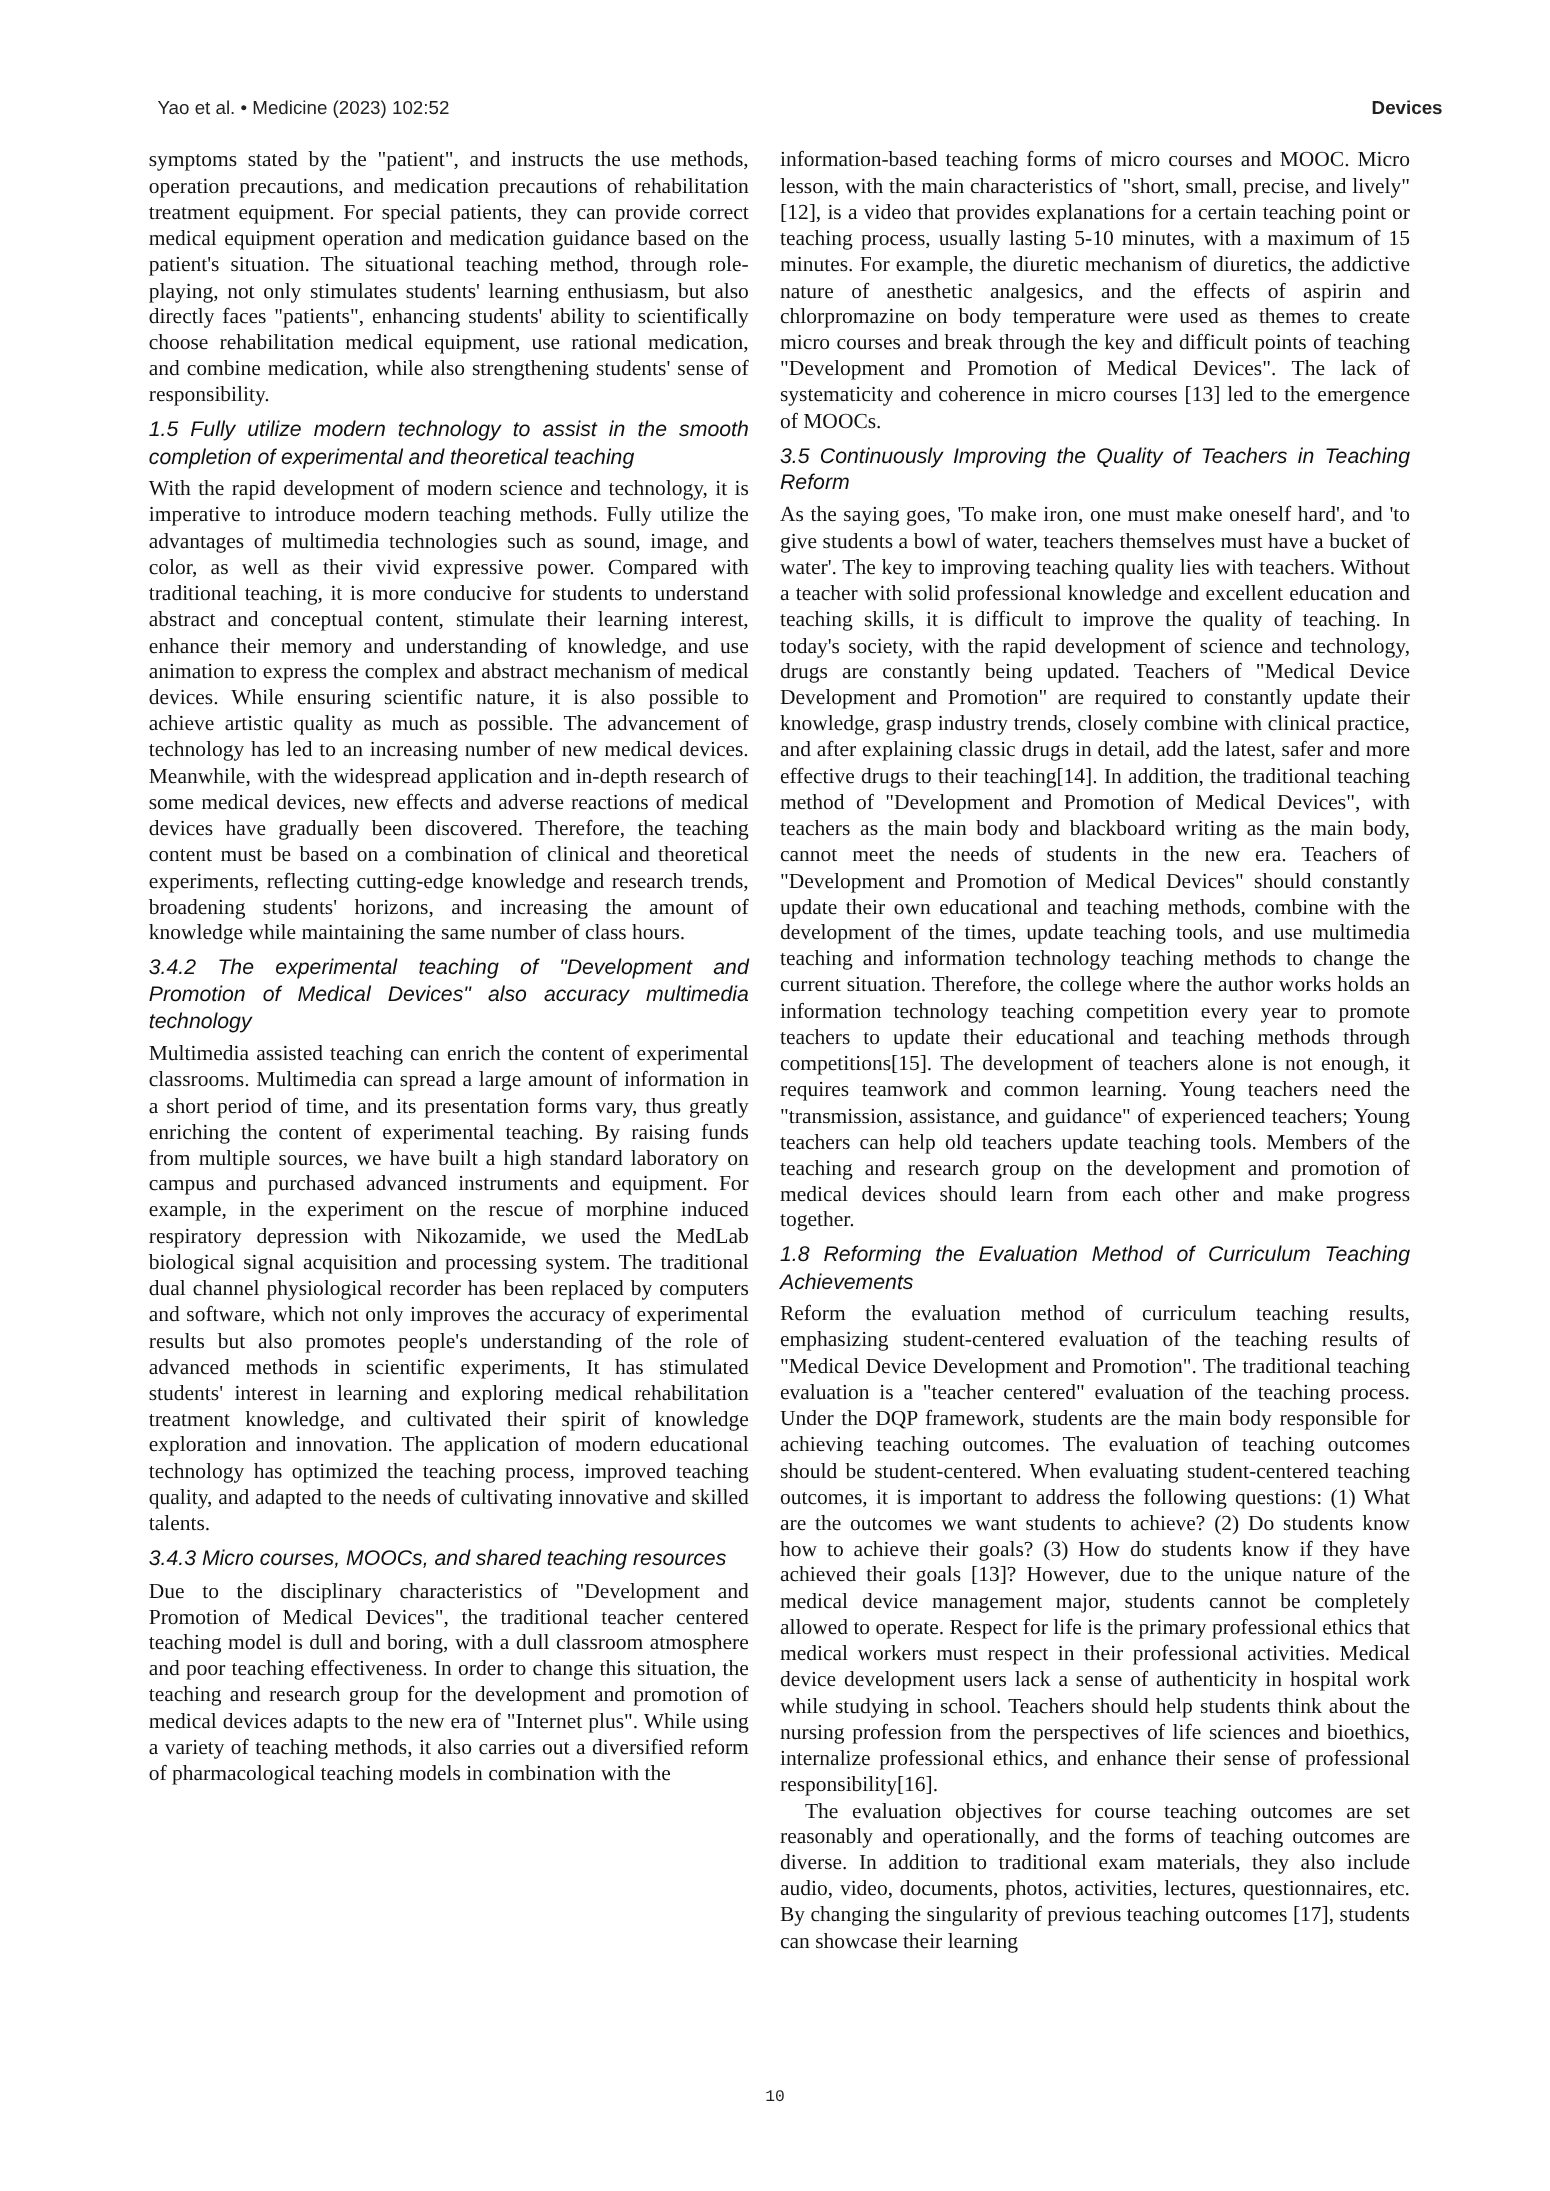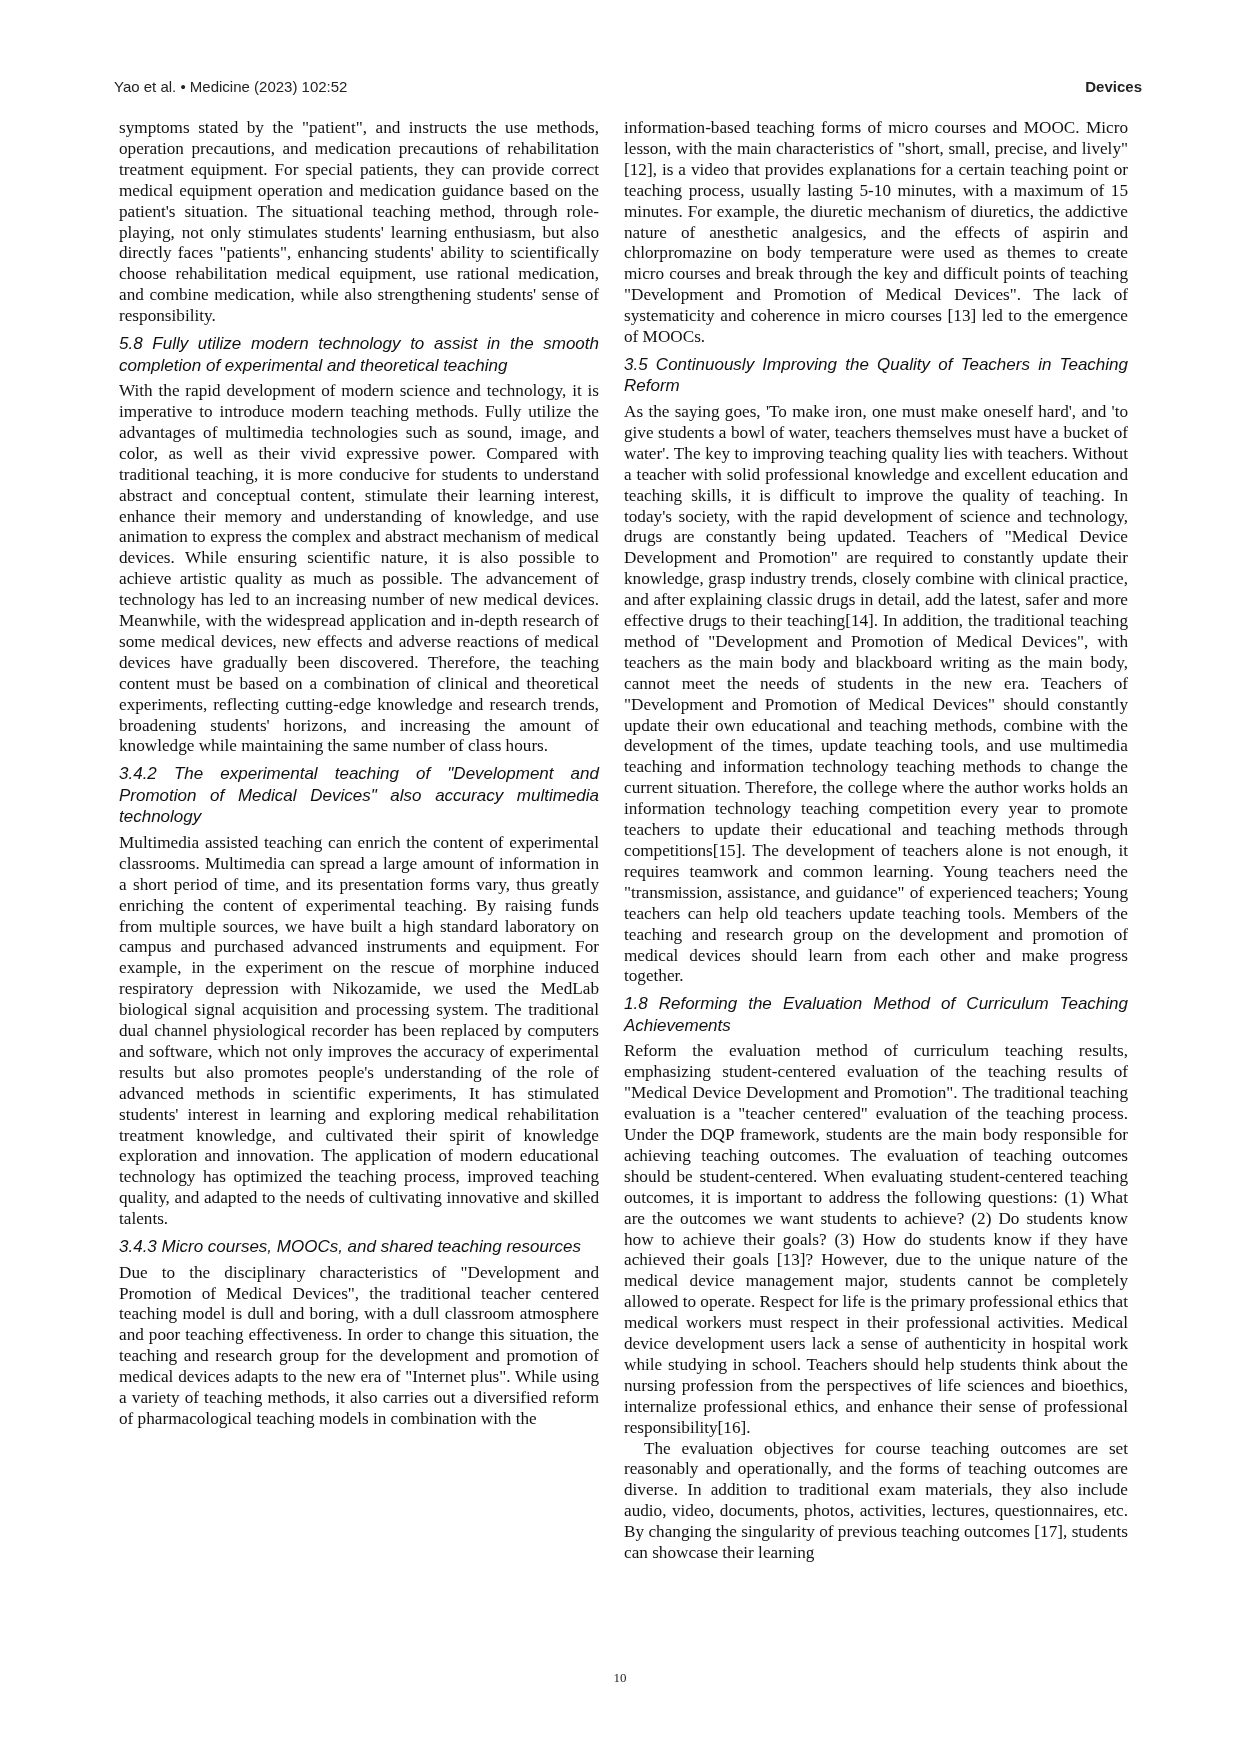--- a/index.html
+++ b/index.html
@@ -1,51 +1,51 @@
 <!DOCTYPE html>
 <html><head>
 <meta charset="utf-8">
 <style>
   html, body { margin: 0; padding: 0; background: #ffffff; }
   body { width: 1240px; height: 1753px; position: relative; overflow: hidden; color: #111; }
   .running-head {
-    position: absolute; left: 114px; top: 78px; width: 1028px;
+    position: absolute; left: 126px; top: 78px; width: 1028px;
     display: flex; justify-content: space-between; align-items: baseline;
     font-family: "Liberation Sans", sans-serif; font-size: 15px; color: #222;
   }
   .running-head .journal { font-weight: bold; }
   .col {
     position: absolute; top: 118px; width: 480px;
     font-family: "Liberation Serif", serif; font-size: 17.2px; line-height: 20.9px;
     text-align: justify; hyphens: none;
   }
   .col.left { left: 119px; }
   .col.right { left: 624px; width: 504px; }
   .col p { margin: 0; }
   .col p.indent { text-indent: 20px; }
   .col h3 {
     font-family: "Liberation Sans", sans-serif; font-style: italic; font-weight: normal;
     font-size: 17px; line-height: 21.5px; margin: 6px 0 5px 0; text-align: justify;
   }
   .page-number {
     position: absolute; top: 1670px; left: 0; width: 1240px; text-align: center;
-    font-family: Liberation Serif, serif; font-size: 13px; color: #222;
+    font-family: Liberation Mono, monospace; font-size: 13px; color: #222;
   }
 </style>
 </head>
 <body>
 
 <div class="running-head">
   <span>Yao et al. • Medicine (2023) 102:52</span>
   <span class="journal">Devices</span>
 </div>
 
 <div class="col left">
   <p>symptoms stated by the "patient", and instructs the use methods, operation precautions, and medication precautions of rehabilitation treatment equipment. For special patients, they can provide correct medical equipment operation and medication guidance based on the patient's situation. The situational teaching method, through role-playing, not only stimulates students' learning enthusiasm, but also directly faces "patients", enhancing students' ability to scientifically choose rehabilitation medical equipment, use rational medication, and combine medication, while also strengthening students' sense of responsibility.</p>
-  <h3>5.8 Fully utilize modern technology to assist in the smooth completion of experimental and theoretical teaching</h3>
+  <h3>1.5 Fully utilize modern technology to assist in the smooth completion of experimental and theoretical teaching</h3>
   <p>With the rapid development of modern science and technology, it is imperative to introduce modern teaching methods. Fully utilize the advantages of multimedia technologies such as sound, image, and color, as well as their vivid expressive power. Compared with traditional teaching, it is more conducive for students to understand abstract and conceptual content, stimulate their learning interest, enhance their memory and understanding of knowledge, and use animation to express the complex and abstract mechanism of medical devices. While ensuring scientific nature, it is also possible to achieve artistic quality as much as possible. The advancement of technology has led to an increasing number of new medical devices. Meanwhile, with the widespread application and in-depth research of some medical devices, new effects and adverse reactions of medical devices have gradually been discovered. Therefore, the teaching content must be based on a combination of clinical and theoretical experiments, reflecting cutting-edge knowledge and research trends, broadening students' horizons, and increasing the amount of knowledge while maintaining the same number of class hours.</p>
   <h3>3.4.2 The experimental teaching of "Development and Promotion of Medical Devices" also accuracy multimedia technology</h3>
   <p>Multimedia assisted teaching can enrich the content of experimental classrooms. Multimedia can spread a large amount of information in a short period of time, and its presentation forms vary, thus greatly enriching the content of experimental teaching. By raising funds from multiple sources, we have built a high standard laboratory on campus and purchased advanced instruments and equipment. For example, in the experiment on the rescue of morphine induced respiratory depression with Nikozamide, we used the MedLab biological signal acquisition and processing system. The traditional dual channel physiological recorder has been replaced by computers and software, which not only improves the accuracy of experimental results but also promotes people's understanding of the role of advanced methods in scientific experiments, It has stimulated students' interest in learning and exploring medical rehabilitation treatment knowledge, and cultivated their spirit of knowledge exploration and innovation. The application of modern educational technology has optimized the teaching process, improved teaching quality, and adapted to the needs of cultivating innovative and skilled talents.</p>
   <h3>3.4.3 Micro courses, MOOCs, and shared teaching resources</h3>
   <p>Due to the disciplinary characteristics of "Development and Promotion of Medical Devices", the traditional teacher centered teaching model is dull and boring, with a dull classroom atmosphere and poor teaching effectiveness. In order to change this situation, the teaching and research group for the development and promotion of medical devices adapts to the new era of "Internet plus". While using a variety of teaching methods, it also carries out a diversified reform of pharmacological teaching models in combination with the</p>
 </div>
 
 <div class="col right">
   <p>information-based teaching forms of micro courses and MOOC. Micro lesson, with the main characteristics of "short, small, precise, and lively" [12], is a video that provides explanations for a certain teaching point or teaching process, usually lasting 5-10 minutes, with a maximum of 15 minutes. For example, the diuretic mechanism of diuretics, the addictive nature of anesthetic analgesics, and the effects of aspirin and chlorpromazine on body temperature were used as themes to create micro courses and break through the key and difficult points of teaching "Development and Promotion of Medical Devices". The lack of systematicity and coherence in micro courses [13] led to the emergence of MOOCs.</p>
   <h3>3.5 Continuously Improving the Quality of Teachers in Teaching Reform</h3>

